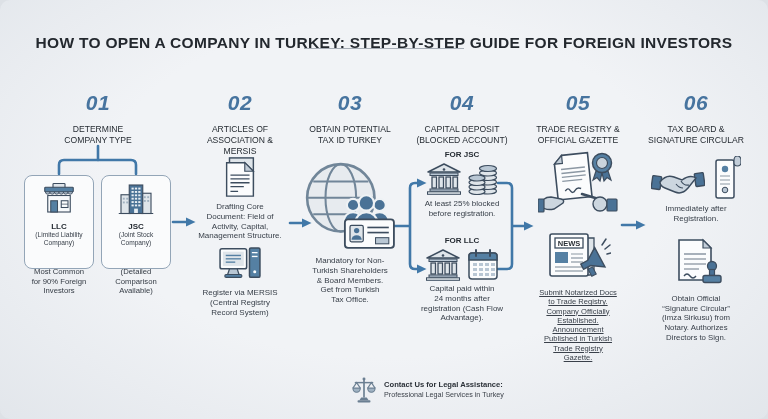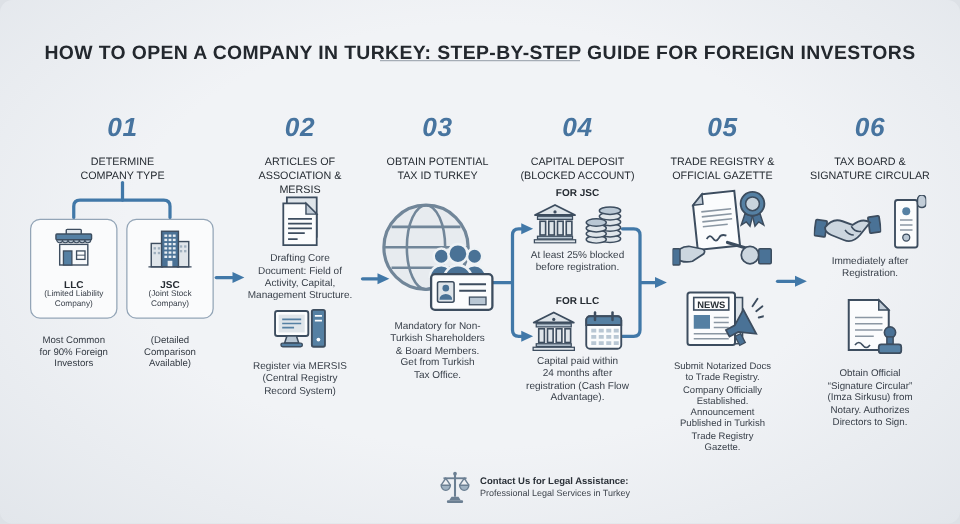--- a/index.html
+++ b/index.html
@@ -24,25 +24,25 @@
   .s3 { left:296px; width:108px; }
   .s4 { left:404px; width:116px; }
   .s5 { left:522px; width:112px; }
   .s6 { left:630px; width:132px; }
 
   .num { position:absolute; top:0; left:0; width:100%; text-align:center;
          font-size:21px; font-weight:700; color:#47749f; line-height:1; letter-spacing:0.5px;font-style:italic; }
   .stitle { position:absolute; top:25px; left:0; width:100%; text-align:center;
             font-size:8.6px; font-weight:400; color:#262c33; line-height:1.3; }
   .body8  { font-size:8px;   color:#39404a; line-height:1.22; text-align:center; }
-  .body76 { font-size:7.6px; color:#39404a; line-height:1.22; text-align:center; }
+  .body76 { font-size:7.6px; color:#39404a; line-height:1.22; text-align:center;text-decoration:underline; }
   .body78 { font-size:7.8px; color:#39404a; line-height:1.24; text-align:center; }
   .sublabel { font-size:8px; font-weight:700; color:#262c33; text-align:center; }
 
-  .cbox { position:absolute; top:83px; width:70px; height:80px; box-sizing:border-box;
+  .cbox { position:absolute; top:83px; width:70px; height:94px; box-sizing:border-box;
           border:1.5px solid #93a5b7; border-radius:8px; background:#fafbfc;
           text-align:center; padding-top:6px; }
   .cbox .abbr  { font-size:8px; font-weight:700; color:#262c33; margin-top:3px; }
   .cbox .cname { font-size:6.6px; color:#39404a; line-height:1.2; }
   .note { position:absolute; top:175px; font-size:7.7px; color:#333a43; line-height:1.26; text-align:center; }
 
   .icon-wrap { position:absolute; left:0; width:100%; text-align:center; }
   .icon-row  { position:absolute; left:0; width:100%; display:flex; justify-content:center;
                align-items:flex-end; gap:6px; }
 

